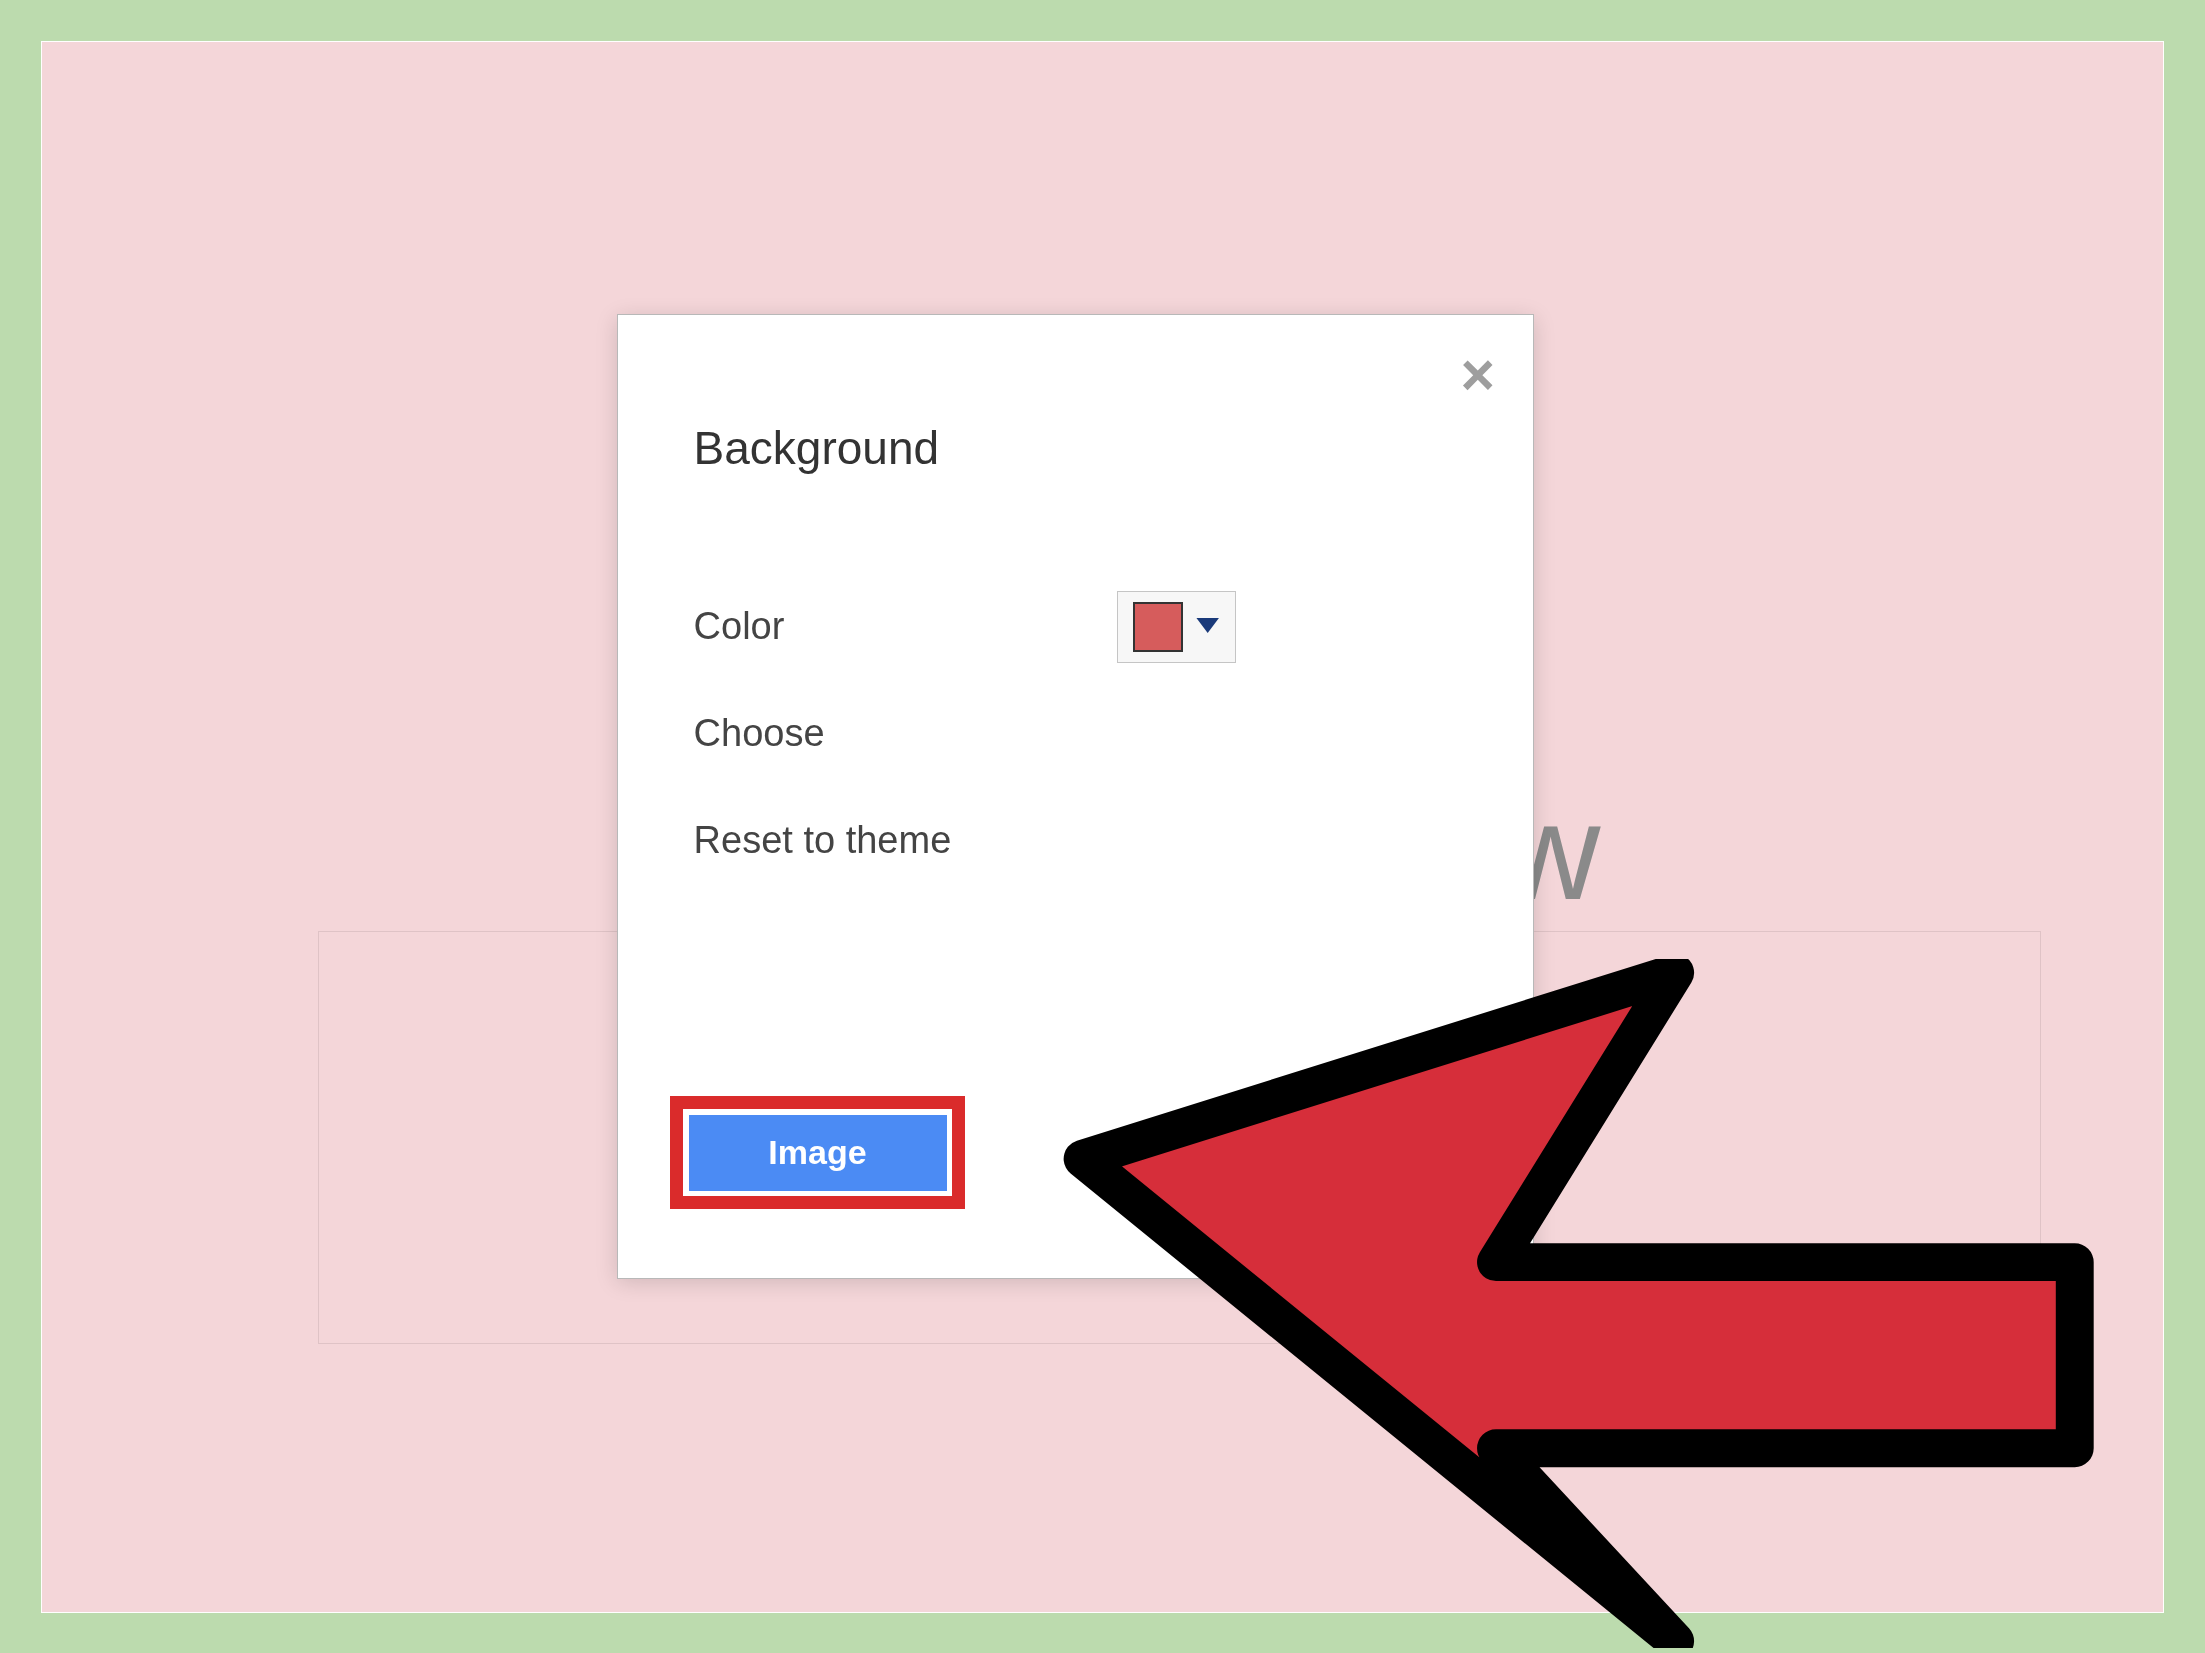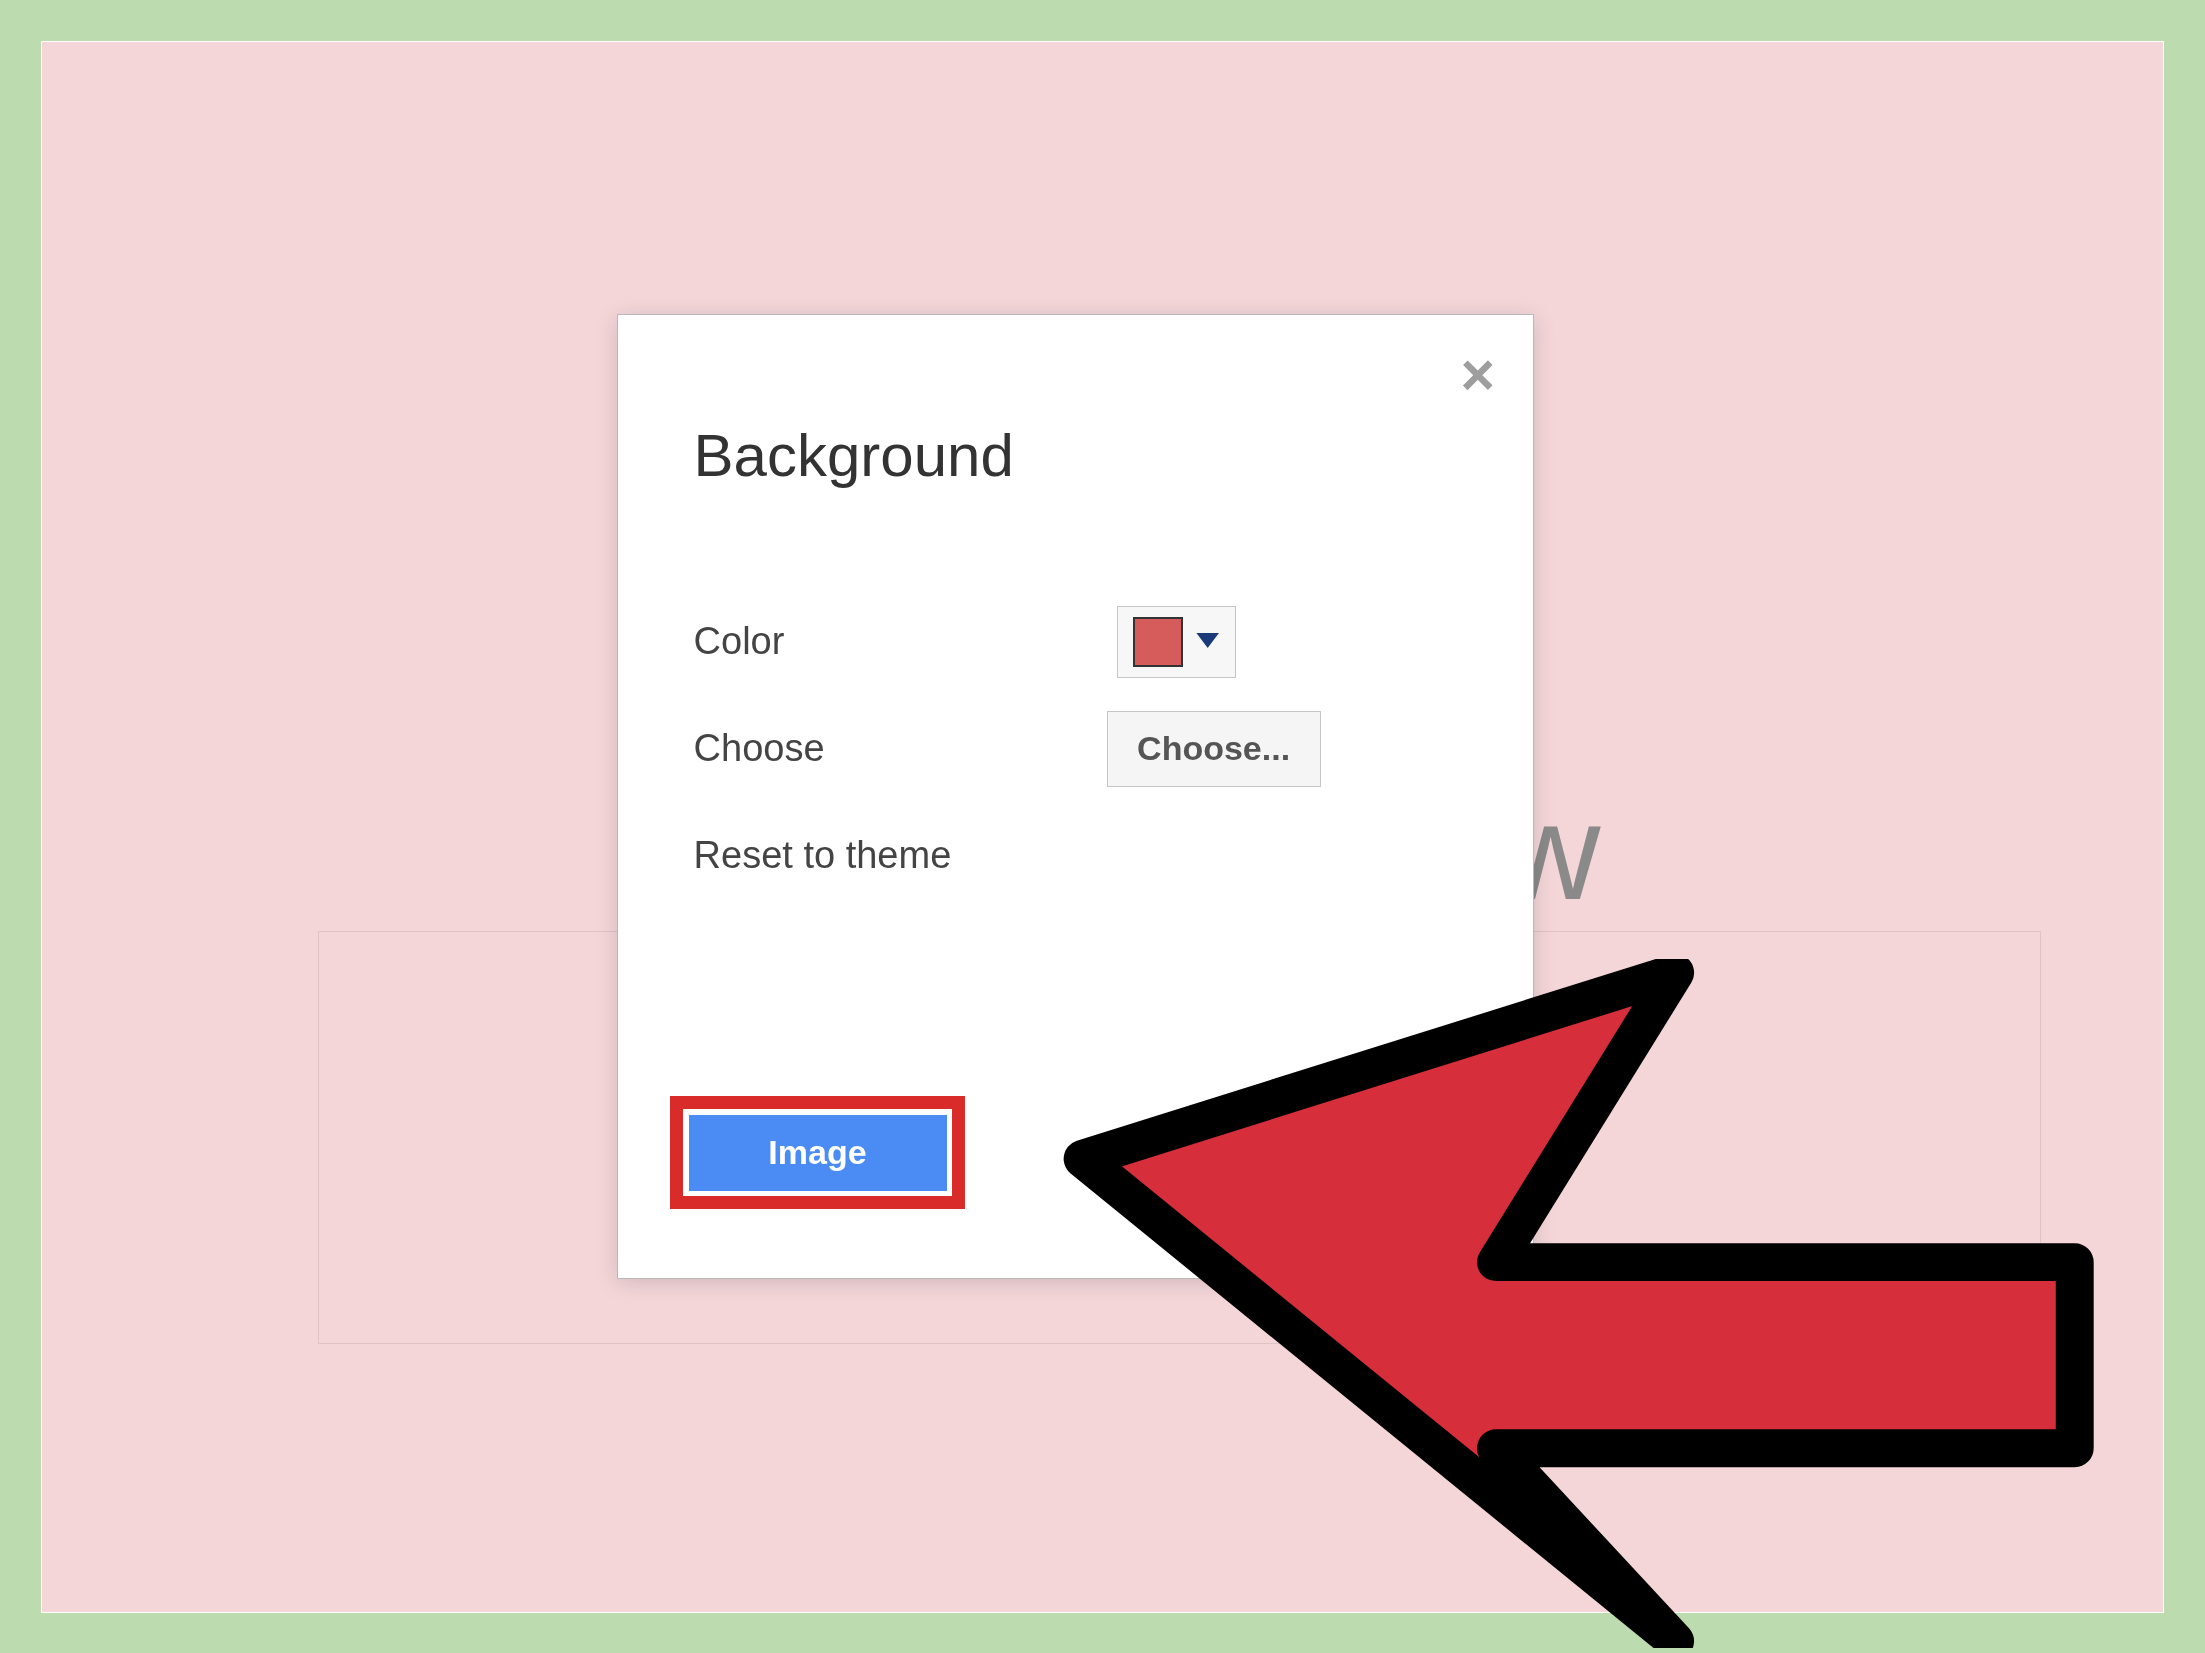--- a/index.html
+++ b/index.html
@@ -63,21 +63,21 @@
       position: absolute;
       top: 31px;
       right: 38px;
       font-size: 59px;
       color: #9E9E9E;
       font-weight: bold;
       cursor: pointer;
       line-height: 1;
     }
     .dialog-title {
-      font-size: 60px;
+      font-size: 46px;
       color: #333333;
       margin-top: 72px;
       margin-left: 27.6px;
       font-weight: 400;
     }
     .row {
       display: flex;
       align-items: center;
       margin-left: 27.6px;
       height: 83px;
@@ -176,21 +176,20 @@
         <span class="dropdown-arrow">
           <svg width="23.4" height="15" viewBox="0 0 30 20">
               <polygon points="0,0 30,0 15,20" fill="#1A3A7A"></polygon>
             </svg>
         </span>
       </div>
     </div>
 
     <div class="row">
       <div class="row-label">Choose</div>
-      <div class="sec-button">Choose...</div>
     </div>
 
     <div class="row">
       <div class="row-label">Reset to theme</div>
     </div>
 
     <div class="done-highlight">
       <div class="done-button">Image</div>
     </div>
 

